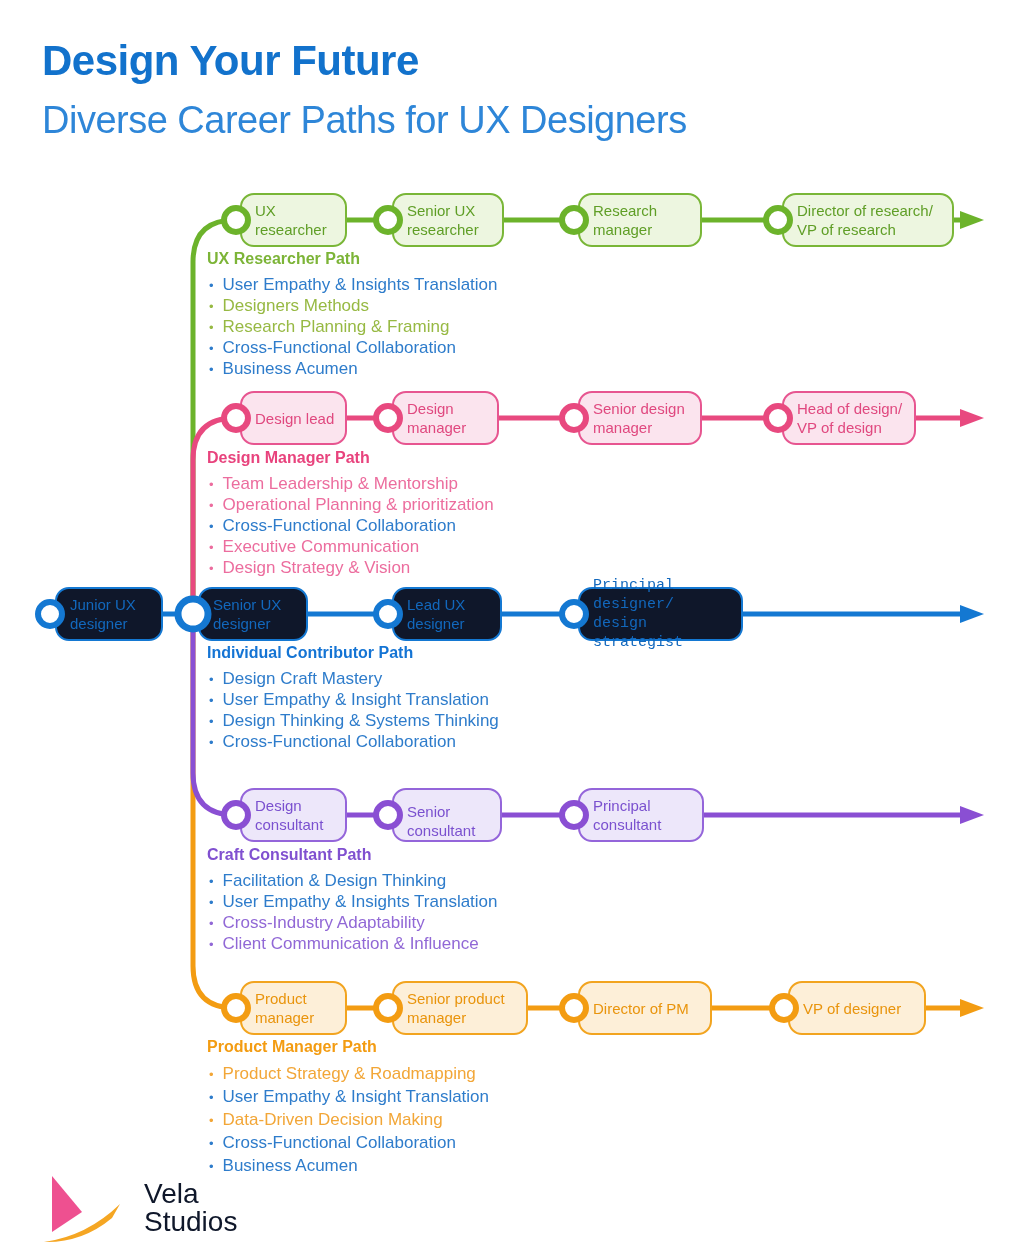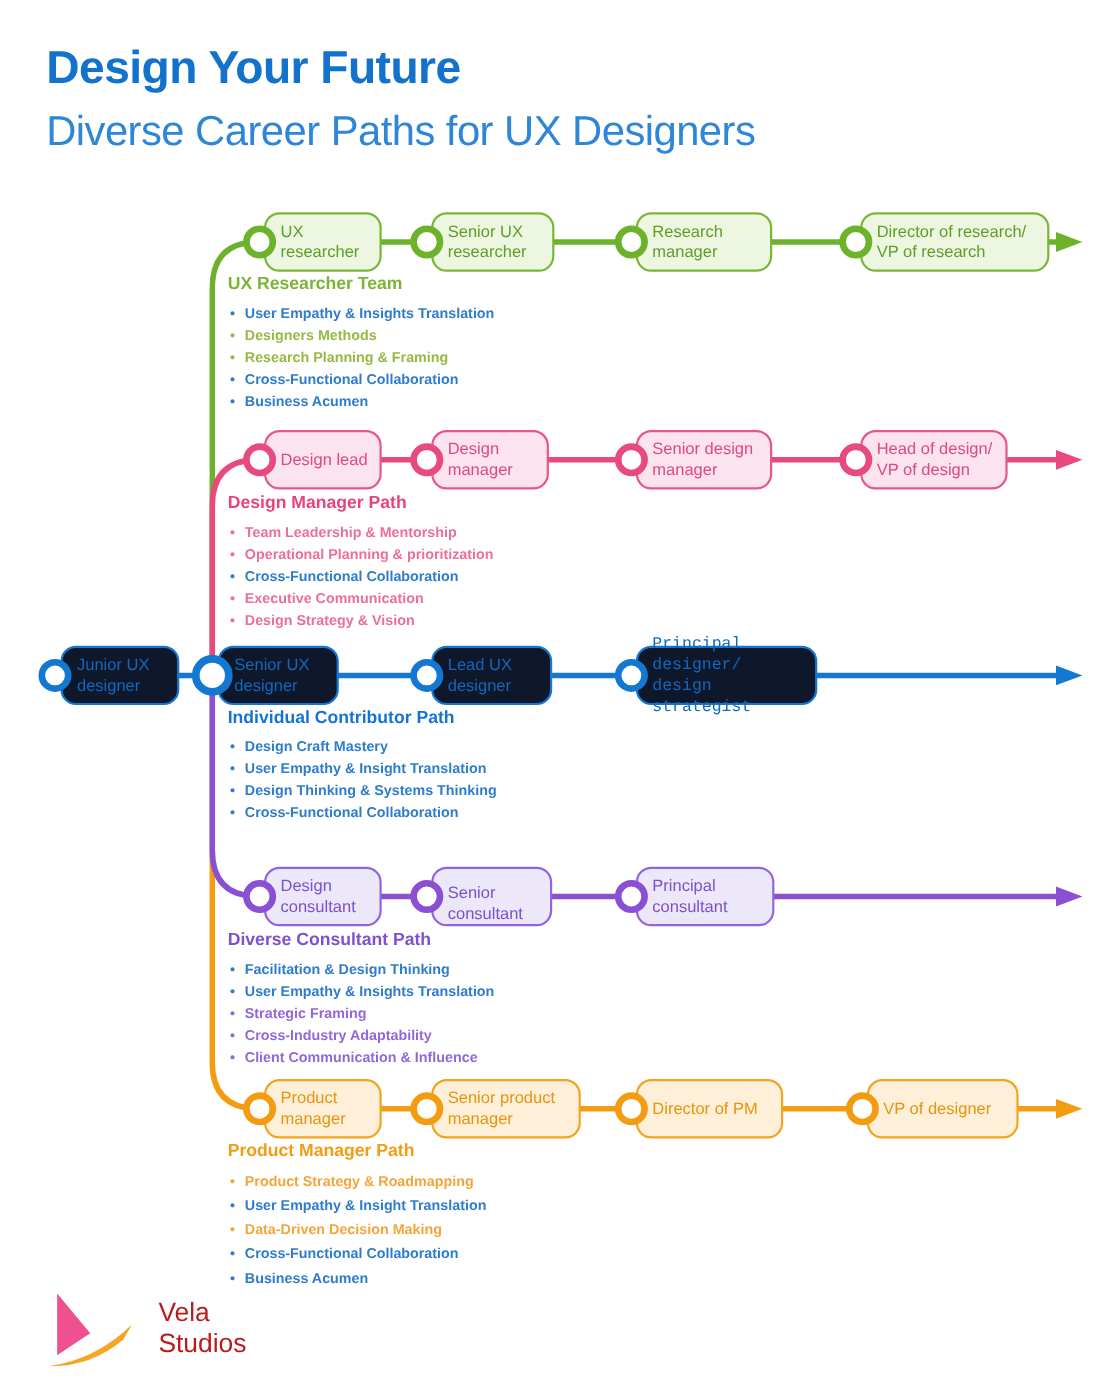--- a/index.html
+++ b/index.html
@@ -27,32 +27,32 @@
         white-space:pre-line;z-index:2;}
   .node.g{background:#edf6e0;border-color:#79b637;color:#5f9e26;}
   .node.p{background:#fbe4ee;border-color:#e75590;color:#e0487f;}
   .node.b{background:#0f172a;border-color:#1478d2;color:#1268bd;}
   .node.v{background:#ede7fa;border-color:#9465da;color:#7a50cf;}
   .node.o{background:#fdefd8;border-color:#f2a41f;color:#e9940c;}
 
   .path-info{position:absolute;left:207px;width:440px;z-index:2;}
   .path-info h3{margin:0 0 7px 0;font-size:16px;line-height:18px;font-weight:700;}
   .path-info ul{list-style:none;margin:0;padding:0;}
-  .path-info li{font-size:13px;line-height:20px;font-weight:bold;}
+  .path-info li{font-size:17px;line-height:20px;}
   .path-info li::before{content:"•";margin:0 9px 0 2px;font-size:13px;}
   .pi-g h3{color:#7cb437}.pi-p h3{color:#e8437d}.pi-b h3{color:#1474d4}
   .pi-v h3{color:#8050d0}.pi-o h3{color:#f39c12}
   .path-info li.s{color:#2e7ccb;}
   .pi-g li.own{color:#97b943}.pi-p li.own{color:#ec6d9e}
   .pi-v li.own{color:#9168d6}.pi-o li.own{color:#f2a637}
   .pi-o li{line-height:22px;}
 
   .brand{position:absolute;left:42px;top:1170px;z-index:2;display:flex;align-items:center;}
   .brand .mark{width:100px;height:76px;}
-  .brand .name{font-size:24px;line-height:28px;color:#b91c1c;white-space:pre-line;margin-left:2px;}
+  .brand .name{font-size:28px;line-height:28px;color:#0f172a;white-space:pre-line;margin-left:2px;}
 </style>
 </head>
 <body>
 
 <div id="canvas">
 
   <svg id="lines" class="layer" width="1012" height="1260" viewBox="0 0 1012 1260">
     <path class="line g" d="M193 616 L193 262 Q193 220 235 220 L960 220"></path>
     <polygon class="head g" points="984,220 960,211 960,229"></polygon>
     <path class="line p" d="M193 616 L193 460 Q193 418 235 418 L960 418"></path>
@@ -73,21 +73,21 @@
   <div class="node g" style="left:240px;top:193px;width:107px;"><span>UX
 researcher</span></div>
   <div class="node g" style="left:392px;top:193px;width:112px;"><span>Senior UX
 researcher</span></div>
   <div class="node g" style="left:578px;top:193px;width:124px;"><span>Research
 manager</span></div>
   <div class="node g" style="left:782px;top:193px;width:172px;"><span>Director of research/
 VP of research</span></div>
 
   <div class="path-info pi-g" style="top:250px;">
-    <h3>UX Researcher Team</h3>
+    <h3>UX Researcher Path</h3>
     <ul>
       <li class="s">User Empathy &amp; Insights Translation</li>
       <li class="own">Designers Methods</li>
       <li class="own">Research Planning &amp; Framing</li>
       <li class="s">Cross-Functional Collaboration</li>
       <li class="s">Business Acumen</li>
     </ul>
   </div>
 
   <div class="node p" style="left:240px;top:391px;width:107px;"><span>Design lead</span></div>
@@ -129,25 +129,24 @@
   </div>
 
   <div class="node v" style="left:240px;top:788px;width:107px;"><span>Design
 consultant</span></div>
   <div class="node v" style="left:392px;top:788px;width:110px;align-items:flex-end;"><span>Senior
 consultant</span></div>
   <div class="node v" style="left:578px;top:788px;width:126px;"><span>Principal
 consultant</span></div>
 
   <div class="path-info pi-v" style="top:846px;">
-    <h3>Diverse Consultant Path</h3>
+    <h3>Craft Consultant Path</h3>
     <ul>
       <li class="s">Facilitation &amp; Design Thinking</li>
       <li class="s">User Empathy &amp; Insights Translation</li>
-      <li class="own">Strategic Framing</li>
       <li class="own">Cross-Industry Adaptability</li>
       <li class="own">Client Communication &amp; Influence</li>
     </ul>
   </div>
 
   <div class="node o" style="left:240px;top:981px;width:107px;"><span>Product
 manager</span></div>
   <div class="node o" style="left:392px;top:981px;width:136px;"><span>Senior product
 manager</span></div>
   <div class="node o" style="left:578px;top:981px;width:134px;"><span>Director of PM</span></div>

